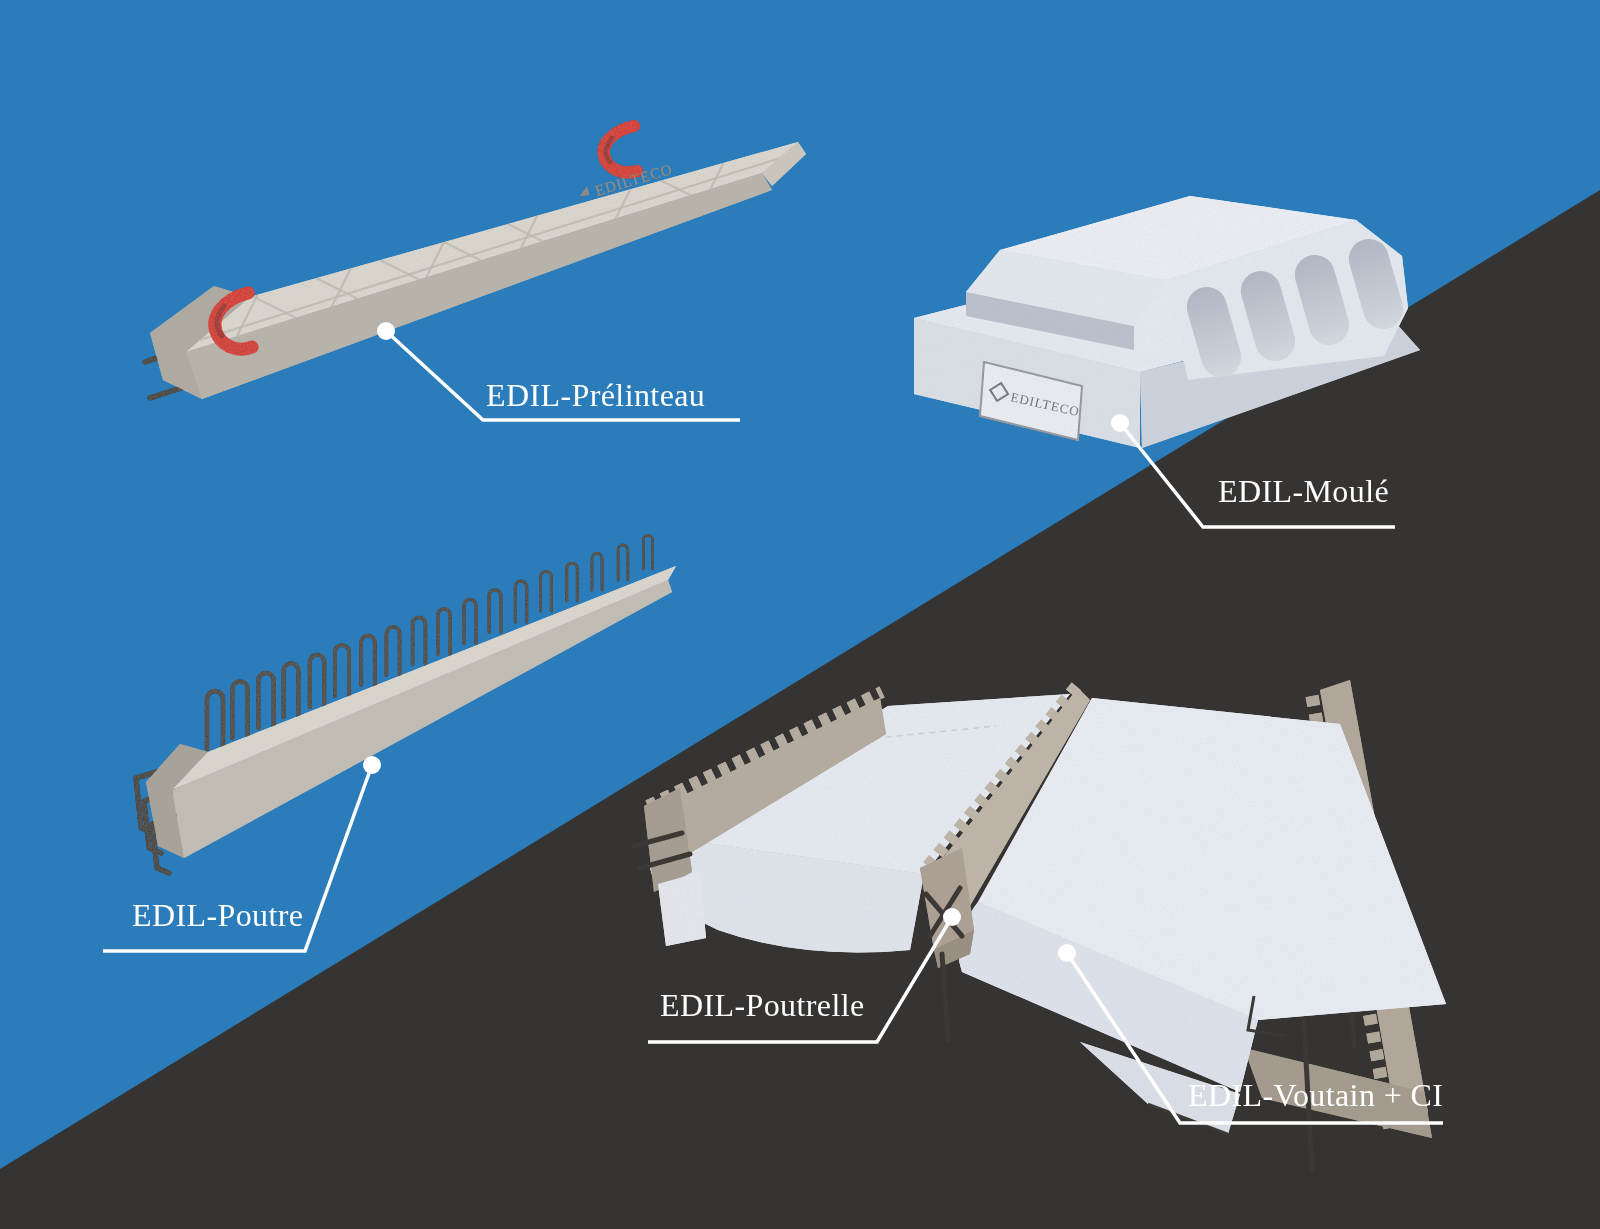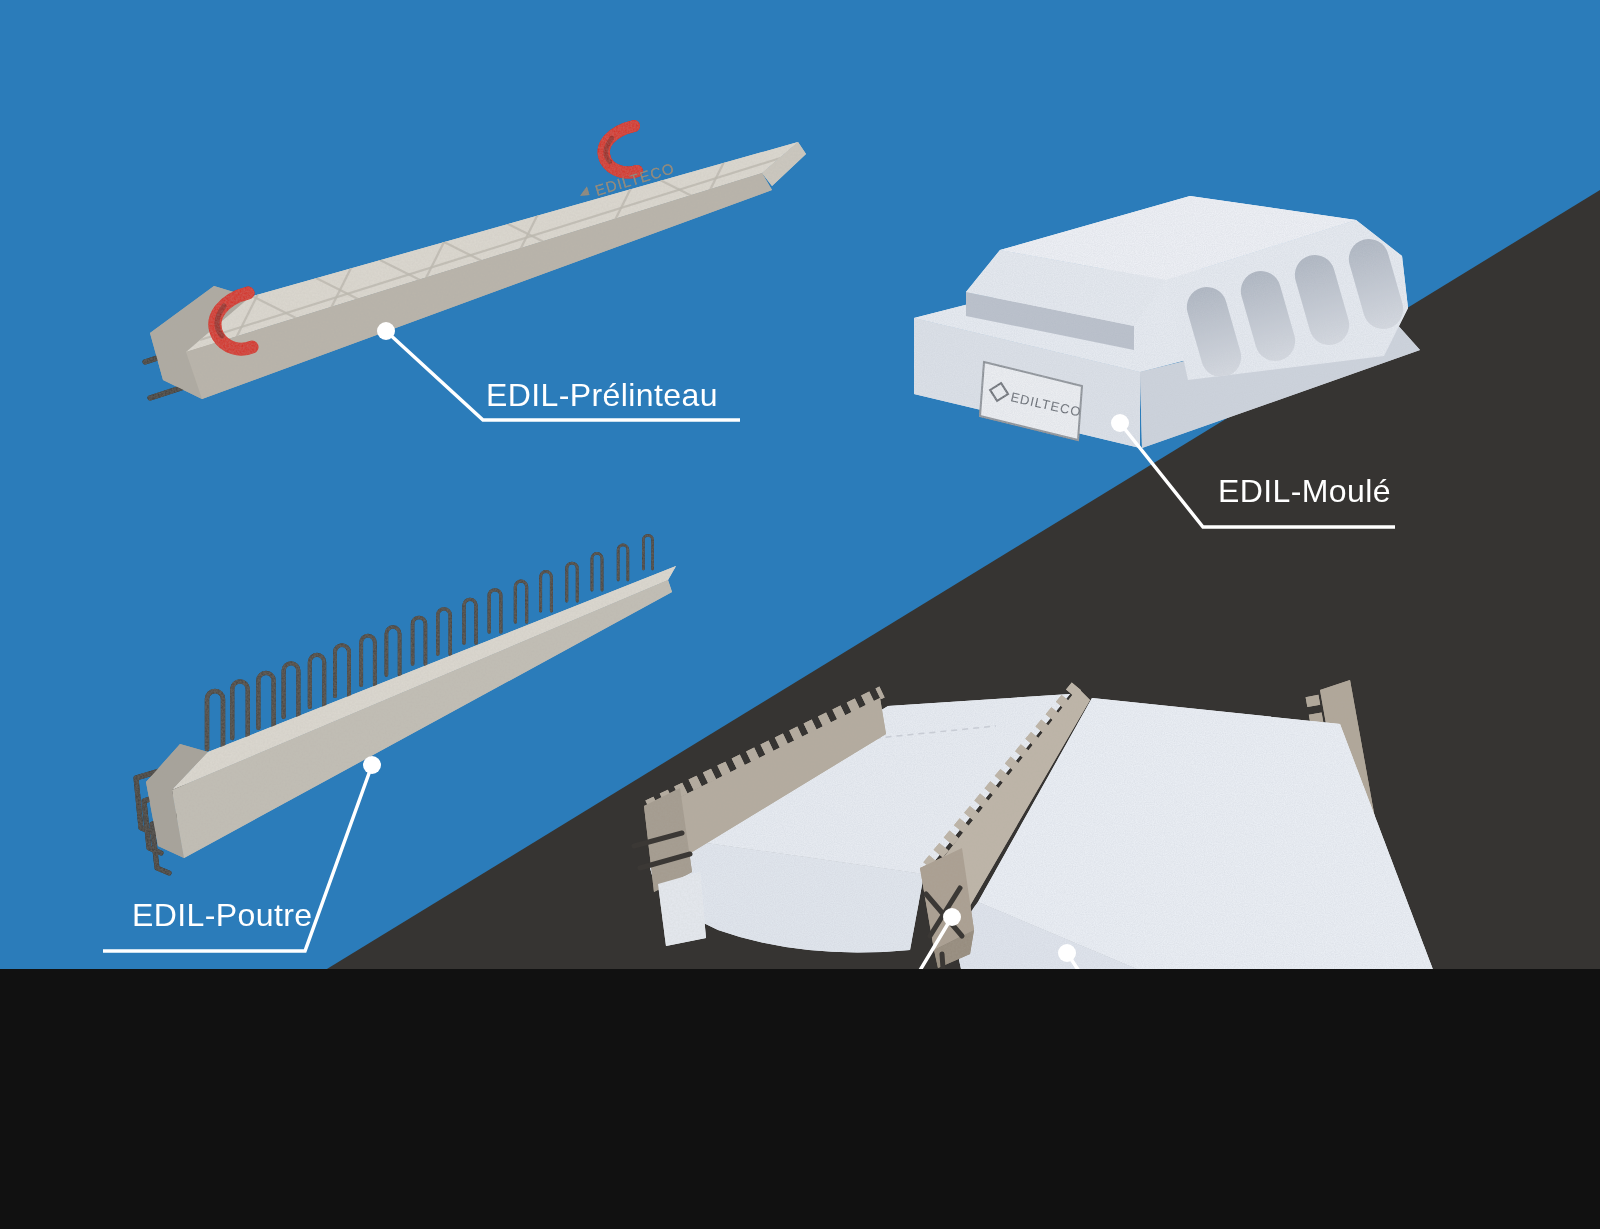--- a/index.html
+++ b/index.html
@@ -1,19 +1,19 @@
 <!DOCTYPE html>
 <html style="--background-blue: #2b7cba; --background-dark: #363432; --label-text: #ffffff; --leader-line: #ffffff; --strap-red: #d52a1c;"><head>
 <meta charset="utf-8">
 <style>
   html,body{margin:0;padding:0;background:#111;}
   .stage{
-    position:relative;width:1600px;height:969px;overflow:hidden;
+    position:relative;width:1600px;height:1229px;overflow:hidden;
     background:var(--background-blue,#2b7cba);
-    font-family:Liberation Sans, sans-serif;
+    font-family:Liberation Serif, serif;
   }
   .scene{position:absolute;left:0;top:0;}
   .bg-dark{fill:var(--background-dark,#363432);}
   .leader{stroke:var(--leader-line,#fff);stroke-width:3.5;fill:none;stroke-linejoin:miter;}
   .dot{fill:var(--leader-line,#fff);}
   .strap{stroke:var(--strap-red,#d52a1c);fill:none;stroke-linecap:round;}
   .label{
     position:absolute;color:var(--label-text,#fff);
     font-size:32px;letter-spacing:.4px;white-space:nowrap;font-weight:400;
   }
@@ -212,14 +212,16 @@
     <circle class="dot" cx="952" cy="917" r="9"></circle>
 
     <path class="leader" d="M1067,953 L1180,1123 L1443,1123"></path>
     <circle class="dot" cx="1067" cy="953" r="9"></circle>
   </g>
 </svg>
 
 <div class="label" style="left:486px;top:377px">EDIL-Prélinteau</div>
 <div class="label" style="left:1218px;top:473px">EDIL-Moulé</div>
 <div class="label" style="left:132px;top:897px">EDIL-Poutre</div>
+<div class="label" style="left:660px;top:987px">EDIL-Poutrelle</div>
+<div class="label" style="left:1188px;top:1077px">EDIL-Voutain + CI</div>
 
 </div>
 
 </body></html>

